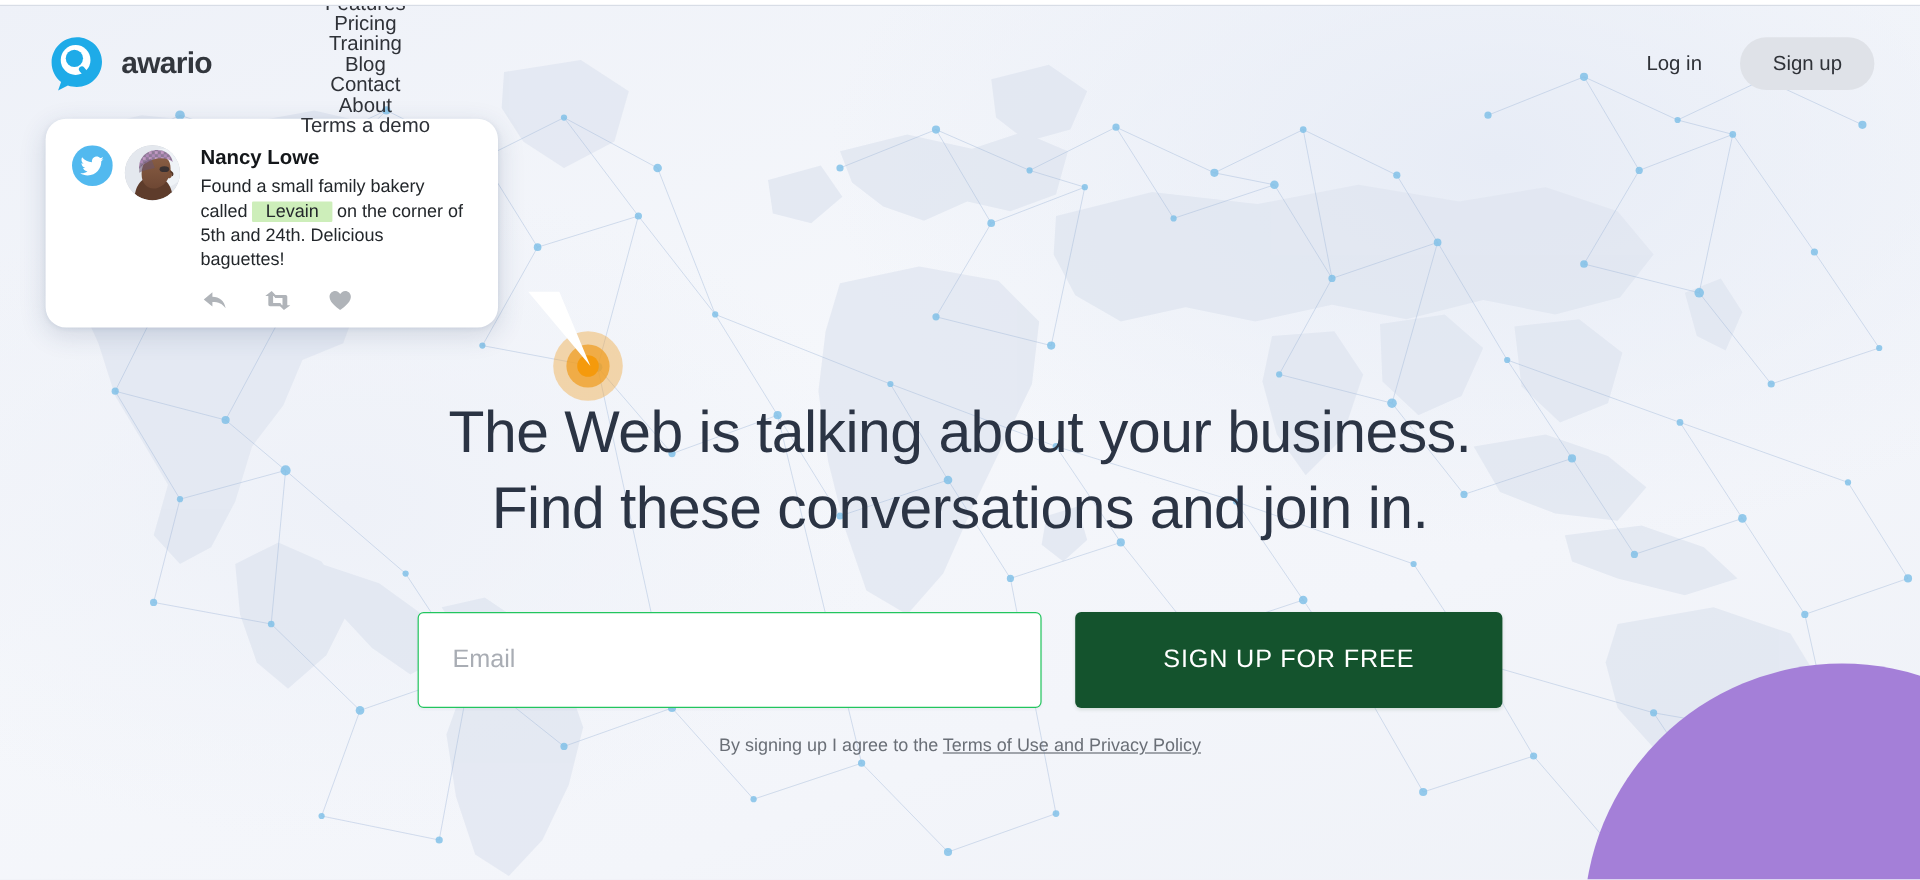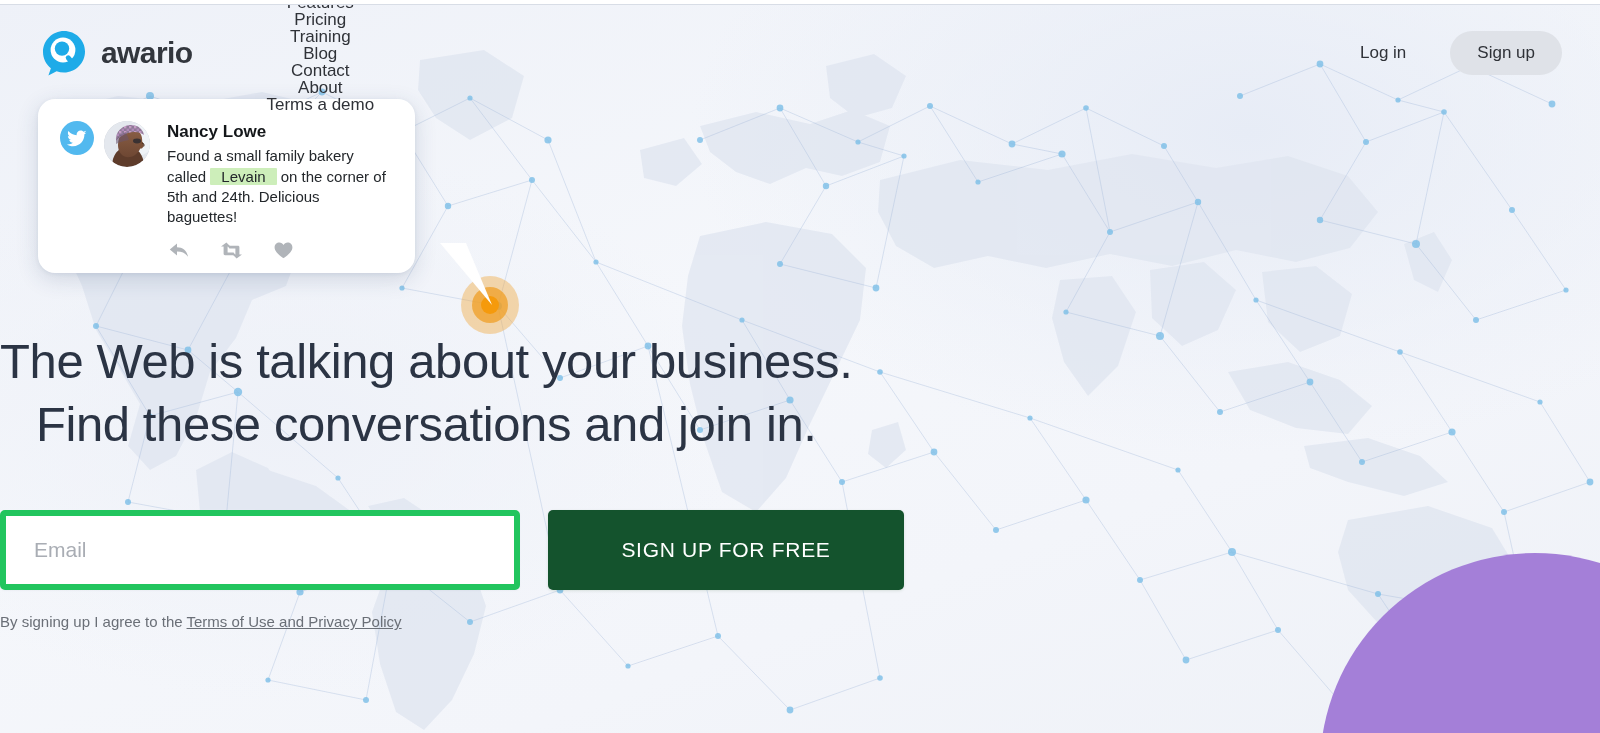--- a/index.html
+++ b/index.html
@@ -56,32 +56,32 @@
     position:absolute; top:5px; left:0;
     width:1600px; height:96px;
     display:flex; align-items:center;
     padding:0 38px 0 40px;
     z-index:40;
   }
 
   .logo { display:flex; align-items:center; gap:13px; cursor:pointer; }
   .logo-mark { width:48px; height:48px; display:block; }
   .logo-text {
-    font-size:30px; font-weight:bold; color:#32363d;
+    font-size:25px; font-weight:bold; color:#32363d;
     letter-spacing:-0.6px; line-height:1;
   }
 
   .nav { display:flex; align-items:center; margin-left:48px;flex-direction:column; }
   .nav-link {
     font-size:17px; color:#2f3238;
     padding:0 26px; cursor:pointer; white-space:nowrap;
     line-height:1;
   }
 
-  .header-right { margin-left:auto; display:flex; align-items:center; gap:24px; }
+  .header-right { margin-left:auto; display:flex; align-items:center; gap:12px; }
   .login-link {
     font-size:17px; color:#2f3238; padding:10px 20px; cursor:pointer;
   }
   .signup-btn {
     font-size:17px; color:#2f3238;
     background:#dfe2e8;
     border:none; border-radius:22px;
     padding:12px 27px; cursor:pointer;
     font-family:"Liberation Sans", sans-serif;
   }
@@ -147,41 +147,41 @@
   .marker .core {
     position:absolute; left:20px; top:20px; width:18px; height:18px;
     border-radius:50%; background:#f59a0c;
   }
 
   
   .hero {
     position:absolute; top:330px; left:0;
     width:1600px;
     z-index:20;
-    display:flex; flex-direction:column; align-items:flex-start;
+    display:flex; flex-direction:column; align-items:center;
   }
 
   .headline { text-align:center; }
   .headline-l1 {
     font-size:49px; font-weight:400; color:#2b3444;
     line-height:1.28; letter-spacing:-0.4px; white-space:nowrap;
   }
   .headline-l2 {
     font-size:49px; font-weight:normal; color:#2b3444;
     line-height:1.28; letter-spacing:-0.4px; white-space:nowrap;
   }
 
   .signup-form {
     margin-top:55px;
     display:flex; align-items:stretch; gap:28px;
   }
   .email-input {
     width:520px; height:80px;
     background:#ffffff;
-    border:6px solid #22c55e;
+    border:1px solid #22c55e;
     border-radius:5px;
     font-size:21px; color:#35393f;
     padding:0 28px;
     font-family:"Liberation Sans", sans-serif;
     outline:none;
     box-shadow:0 1px 2px rgba(40,60,100,0.04);
   }
   .email-input::placeholder { color:#a9adb4; }
 
   .cta-btn {

